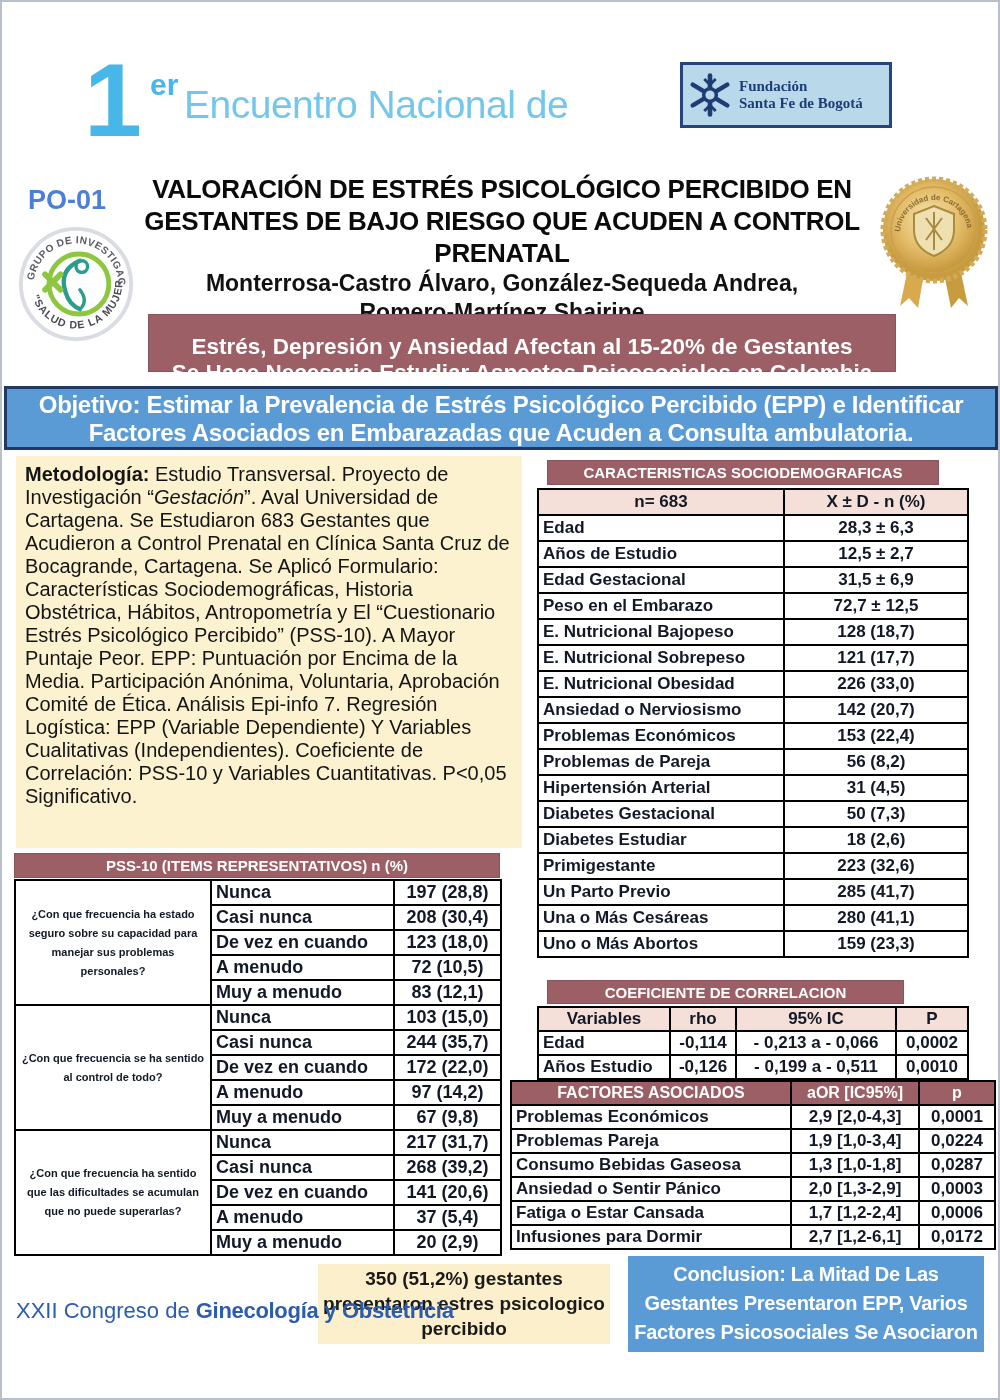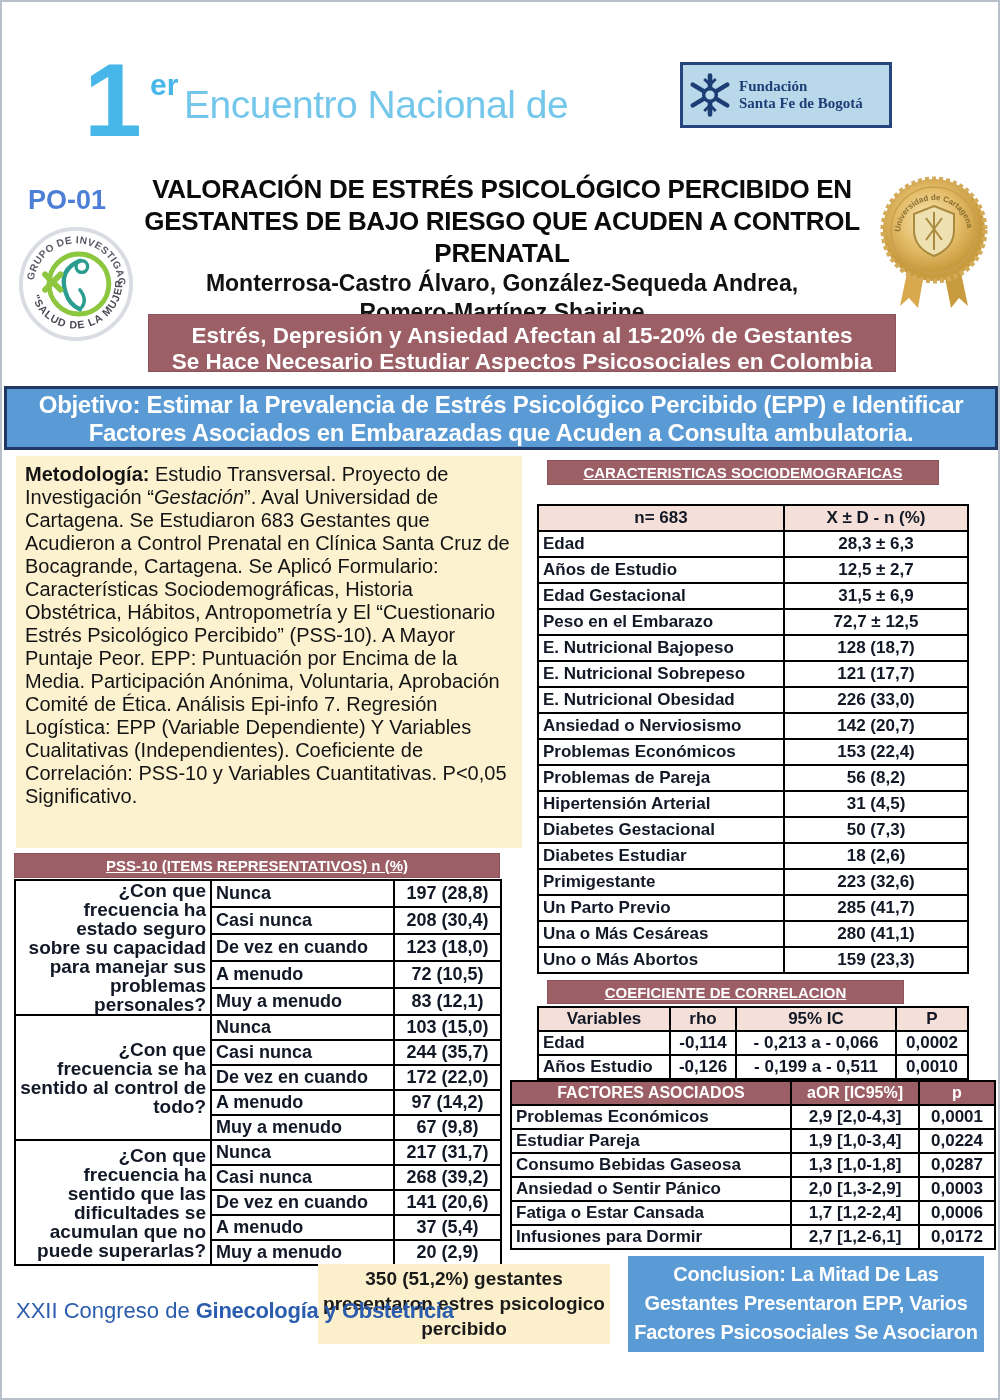--- a/index.html
+++ b/index.html
@@ -25,45 +25,45 @@
   .po-code{left:26px;top:183px;font-size:27px;font-weight:600;color:#4d7fd6;}
   .title-line{left:130px;width:740px;text-align:center;font-weight:bold;color:#0b0b0b;
     font-size:26px;letter-spacing:-0.3px;white-space:nowrap;}
   .t1{top:172px;} .t2{top:204px;} .t3{top:236px;}
   .authors-line{left:130px;width:740px;text-align:center;font-weight:bold;color:#111;
     font-size:23px;white-space:nowrap;}
   .a1{top:268px;} .a2{top:297px;}
 
   
   .maroon-banner{left:146px;top:312px;width:748px;height:58px;background:#9c5f66;border:1px solid #8a525a;
-    box-sizing:border-box;color:#fff;font-weight:bold;text-align:center;font-size:22.5px;line-height:26px;padding-top:8px;}
+    box-sizing:border-box;color:#fff;font-weight:bold;text-align:center;font-size:22.5px;line-height:26px;padding-top:19px;}
   .blue-banner{left:2px;top:384px;width:994px;height:64px;background:#5b9bd5;border:3px solid #1f3864;
     box-sizing:border-box;color:#fff;font-weight:bold;text-align:center;font-size:24px;line-height:28px;padding-top:2px;letter-spacing:-0.3px;}
 
   
   .methodology{left:14px;top:454px;width:506px;height:392px;background:#fcf2d0;box-sizing:border-box;
     padding:7px 9px;font-size:20px;line-height:23px;color:#141414;}
 
   
   .bar{background:#9c5f66;border:1px solid #8a525a;box-sizing:border-box;color:#fff;font-weight:bold;
-    text-align:center;font-size:15px;text-decoration:underline;}
+    text-align:center;font-size:15px;}
   .datatable{border-collapse:collapse;table-layout:fixed;background:#fff;font-weight:bold;color:#121826;}
   .datatable th,.datatable td{border:2px solid #000;overflow:hidden;white-space:nowrap;padding:0 4px;}
   .pinkhead{background:#f4e0d8;}
   .cell-l{text-align:left;}
   .cell-c{text-align:center;}
 
   .sd-bar{left:545px;top:458px;width:392px;height:25px;line-height:24px;}
-  .sd-table{left:535px;top:502px;width:430px;font-size:17px;}
+  .sd-table{left:535px;top:486px;width:430px;font-size:17px;}
   .sd-table th,.sd-table td{height:24px;}
 
   .pss-bar{left:12px;top:851px;width:486px;height:25px;line-height:24px;}
   .pss-table{left:12px;top:877px;width:486px;font-size:18px;}
   .pss-table td{height:23px;}
-  .pss-table td.q{font-size:19px;line-height:19px;white-space:normal;vertical-align:middle;text-align:right;}
+  .pss-table td.q{font-size:11px;line-height:19px;white-space:normal;vertical-align:middle;text-align:center;}
 
   .corr-bar{left:545px;top:978px;width:357px;height:24px;line-height:23px;}
   .corr-table{left:535px;top:1004px;width:430px;font-size:17px;}
   .corr-table th,.corr-table td{height:22px;}
 
   .fact-table{left:508px;top:1078px;width:484px;font-size:17px;}
   .fact-table th,.fact-table td{height:22px;}
   .fact-table th{background:#9c5f66;color:#fff;font-size:16px;border-color:#000;}
 
   
@@ -390,21 +390,21 @@
     </thead>
     <tbody>
 
         <tr>
           <td class="cell-l">Problemas Económicos</td>
           <td class="cell-c">2,9 [2,0-4,3]</td>
           <td class="cell-c">0,0001</td>
         </tr>
 
         <tr>
-          <td class="cell-l">Estudiar Pareja</td>
+          <td class="cell-l">Problemas Pareja</td>
           <td class="cell-c">1,9 [1,0-3,4]</td>
           <td class="cell-c">0,0224</td>
         </tr>
 
         <tr>
           <td class="cell-l">Consumo Bebidas Gaseosa</td>
           <td class="cell-c">1,3 [1,0-1,8]</td>
           <td class="cell-c">0,0287</td>
         </tr>
 

